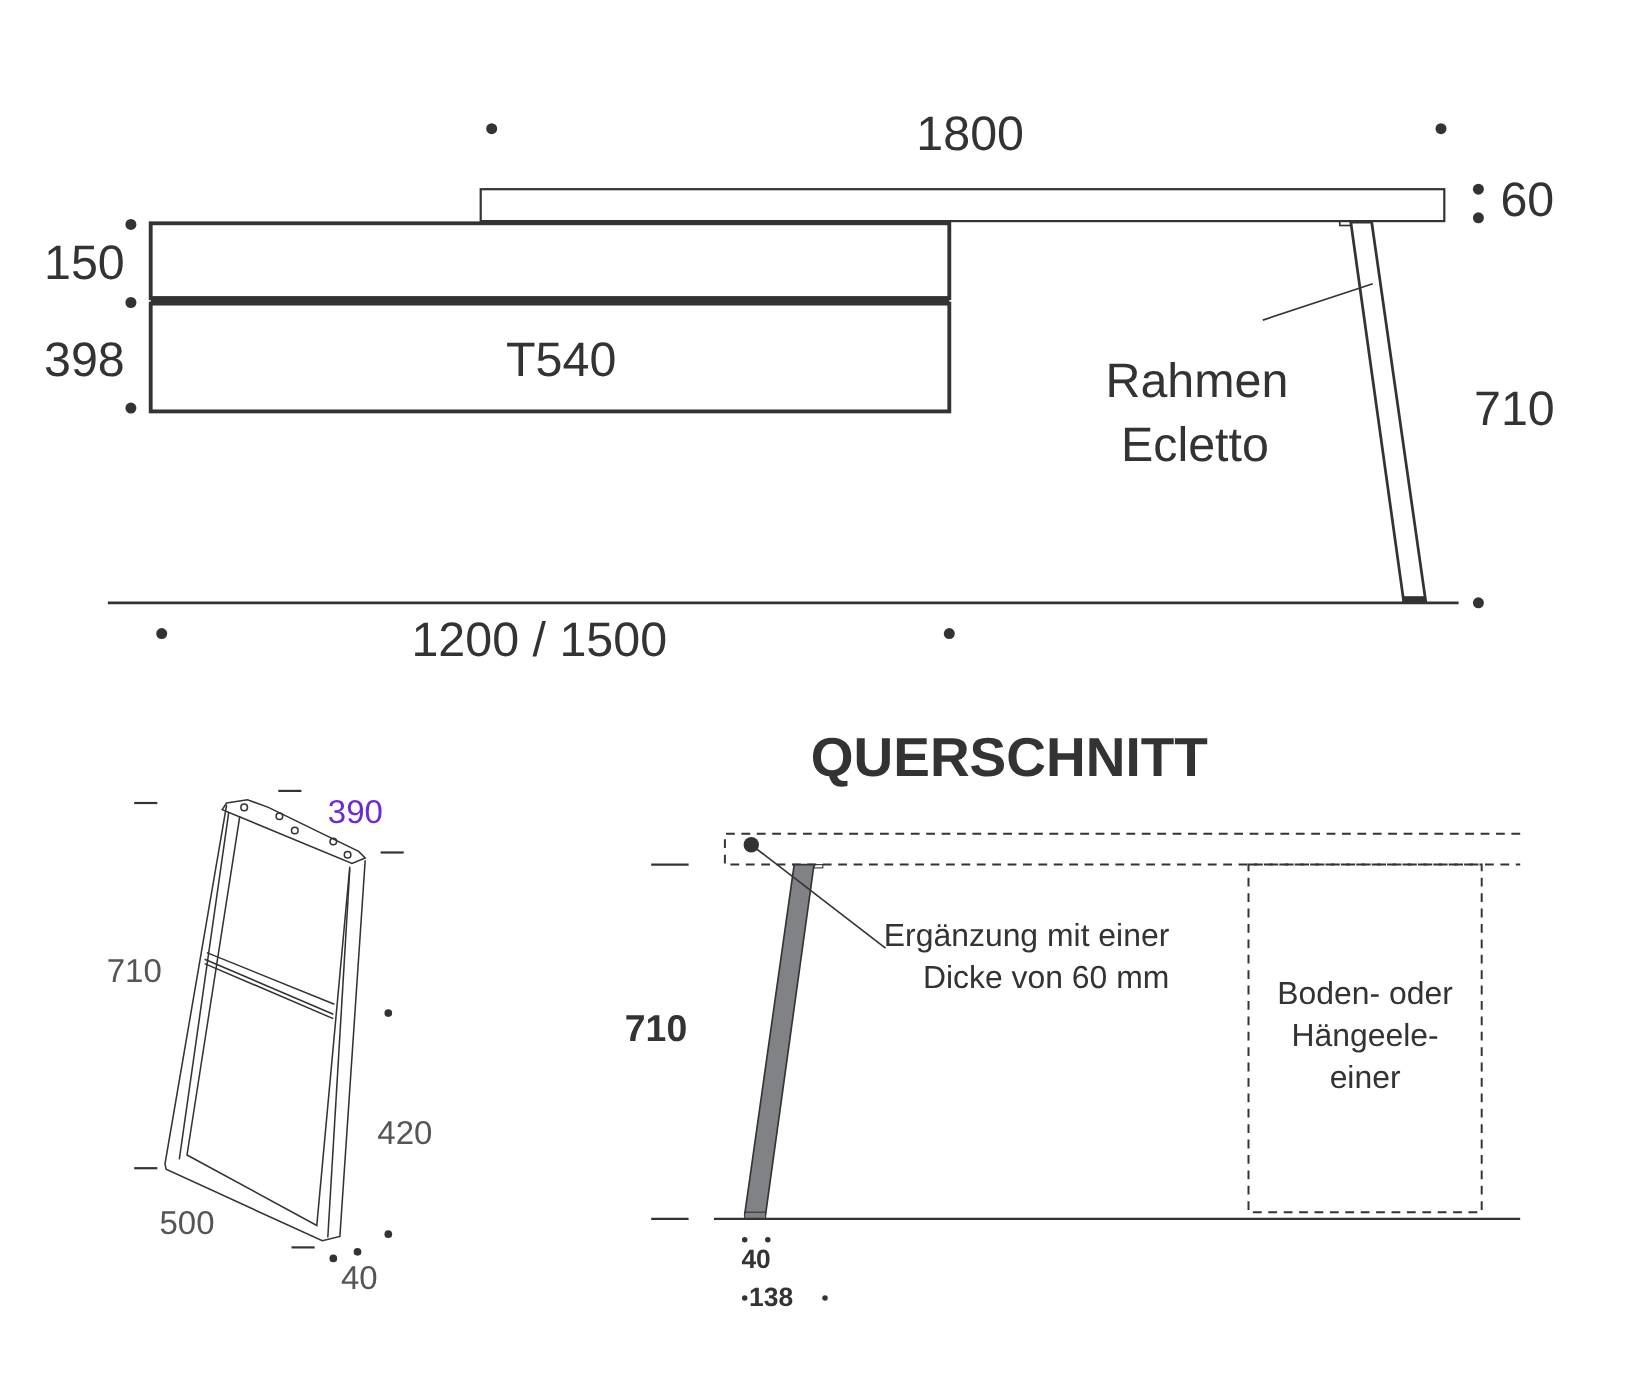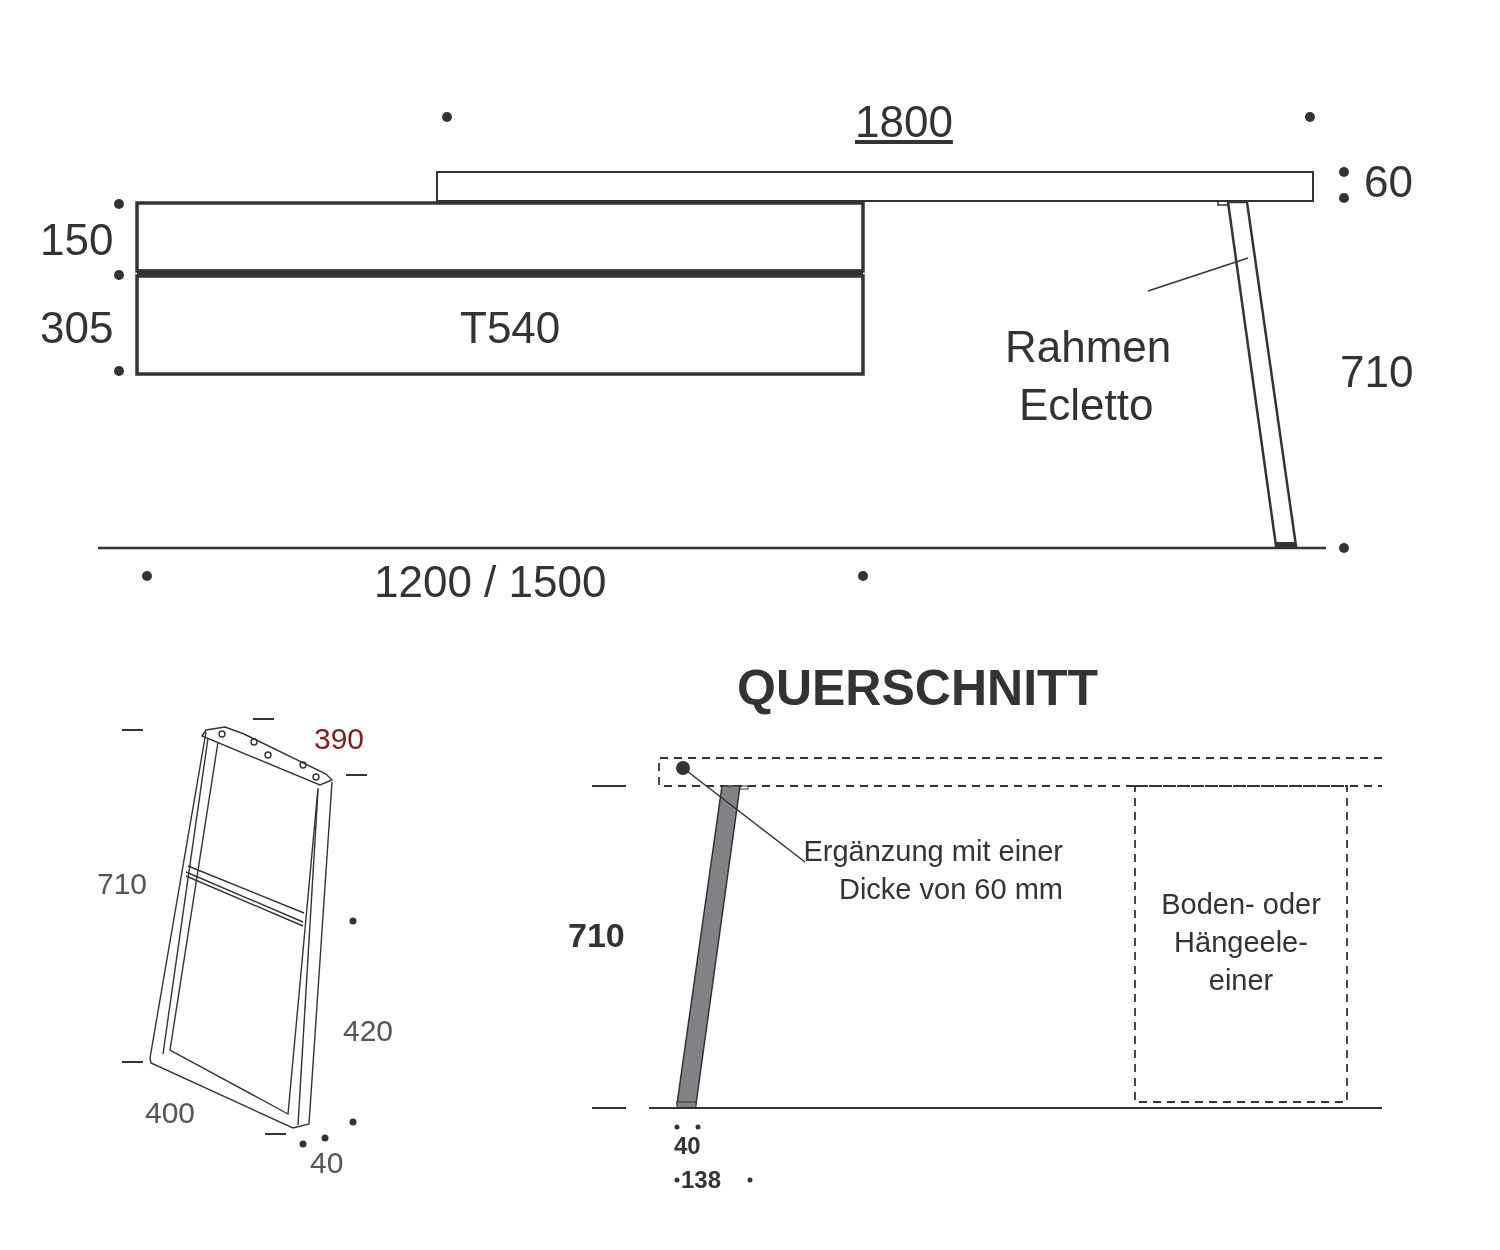--- a/index.html
+++ b/index.html
@@ -91,34 +91,34 @@
     <rect x="1135" y="786" width="212" height="316" stroke-width="1.8" stroke-dasharray="8,6"></rect>
 
     <line x1="649" y1="1108" x2="1382" y2="1108" stroke-width="2"></line>
     <circle cx="677" cy="1127" r="2.5" fill="#333" stroke="none"></circle>
     <circle cx="698" cy="1127" r="2.5" fill="#333" stroke="none"></circle>
     <circle cx="677" cy="1180" r="2.5" fill="#333" stroke="none"></circle>
     <circle cx="750" cy="1180" r="2.5" fill="#333" stroke="none"></circle>
   </g>
 </svg>
 
-<div class="lbl big" style="left:855px;top:100px;text-decoration:underline;">1800</div>
+<div class="lbl big" style="left:833px;top:100px;">1800</div>
 <div class="lbl big" style="left:1364px;top:160px;">60</div>
 <div class="lbl big" style="left:40px;top:218px;">150</div>
-<div class="lbl big" style="left:40px;top:306px;">305</div>
+<div class="lbl big" style="left:40px;top:306px;">398</div>
 <div class="lbl big" style="left:460px;top:306px;">T540</div>
 <div class="lbl big" style="left:1005px;top:325px;">Rahmen</div>
 <div class="lbl big" style="left:1019px;top:383px;">Ecletto</div>
 <div class="lbl big" style="left:1340px;top:350px;">710</div>
 <div class="lbl big" style="left:374px;top:560px;">1200 / 1500</div>
 
 <div class="lbl mid" style="left:97px;top:869px;color:#555;">710</div>
-<div class="lbl mid" style="left:314px;top:724px;color:#7f1d1d;">390</div>
+<div class="lbl mid" style="left:298px;top:724px;color:#6d28d9;">390</div>
 <div class="lbl mid" style="left:343px;top:1016px;color:#555;">420</div>
-<div class="lbl mid" style="left:145px;top:1098px;color:#555;">400</div>
+<div class="lbl mid" style="left:145px;top:1098px;color:#555;">500</div>
 <div class="lbl mid" style="left:310px;top:1148px;color:#555;">40</div>
 
 <div class="lbl bold" style="left:709px;top:663px;font-size:50px;margin-left:28px;">QUERSCHNITT</div>
 <div class="lbl bold" style="left:568px;top:918px;font-size:34px;">710</div>
 
 <div class="lbl ann" style="right:437px;top:832px;">
   <div>Ergänzung mit einer</div>
   <div>Dicke von 60 mm</div>
 </div>
 

